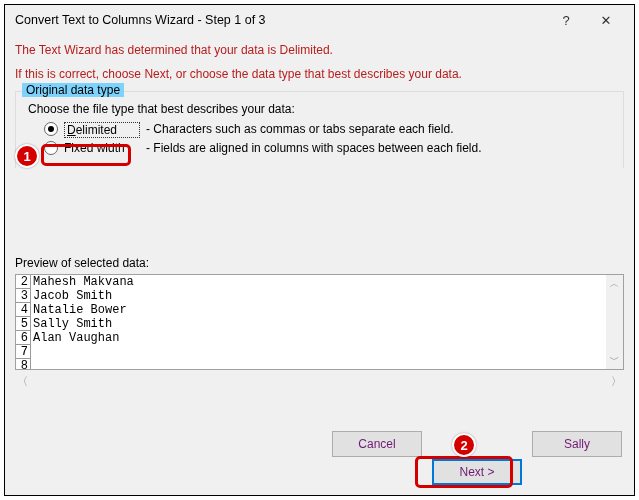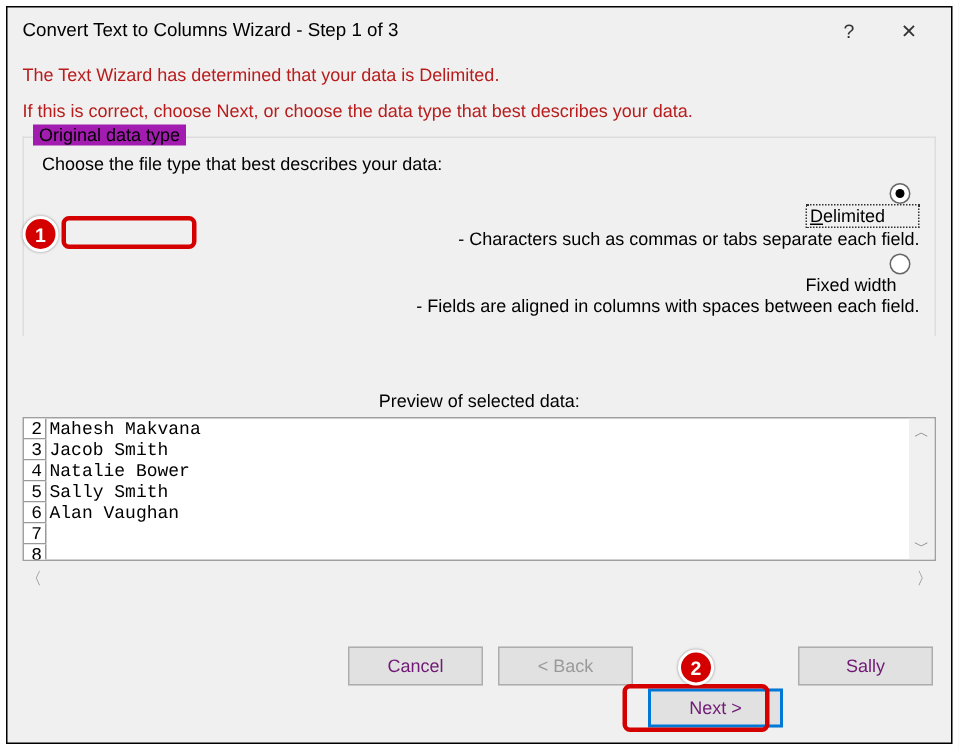--- a/index.html
+++ b/index.html
@@ -49,33 +49,32 @@
     position: relative;
     border: 1px solid #ddd;
     border-bottom: none;
     padding: 8px 10px 10px 10px;
     margin-top: 8px;
   }
   .fieldset-legend {
     position: absolute;
     top: -9px;
     left: 6px;
-    background: #a21caf;
+    background: #7dd3fc;
     padding: 0 4px;
     font-size: 12px;
   }
   .choose-line {
     margin: 2px 0 6px 2px;
   }
   .radio-row {
     display: flex;
-    align-items: flex-end;
+    align-items: flex-start;
     margin: 3px 0 3px 18px;
     position: relative;
-    flex-direction: column;
   }
   .radio {
     width: 14px;
     height: 14px;
     border: 1px solid #666;
     border-radius: 50%;
     margin-right: 6px;
     display: inline-flex;
     align-items: center;
     justify-content: center;
@@ -111,22 +110,21 @@
     color: #fff;
     font-weight: bold;
     font-size: 13px;
     display: flex;
     align-items: center;
     justify-content: center;
     box-shadow: 0 0 2px rgba(0,0,0,0.4);
     z-index: 10;
   }
   .preview-label {
-    margin: 36px 0 4px 0;
-    text-align: center;
+    margin: 88px 0 4px 0;
   }
   .preview-box {
     border: 1px solid #a0a0a0;
     background: #fff;
     height: 96px;
     position: relative;
     font-family: Consolas, "Courier New", monospace;
     font-size: 12px;
     overflow: hidden;
   }
@@ -281,21 +279,20 @@
     </div>
 
     <div class="hscroll">
       <span>〈</span>
       <span>〉</span>
     </div>
   </div>
 
   <div class="button-row">
     <div class="btn">Cancel</div>
-    <div class="btn disabled">&lt; Back</div>
     <div class="btn primary">Next &gt;</div>
     <div class="btn">Sally</div>
   </div>
 
   <div class="callout-ring-1" style="left:36px; top:139px; width:90px; height:22px;"></div>
   <div class="callout" style="left:10px; top:139px;">1</div>
 
   <div class="callout-ring-1" style="left:410px; top:451px; width:98px; height:32px;"></div>
   <div class="callout" style="left:447px; top:428px;">2</div>
 

